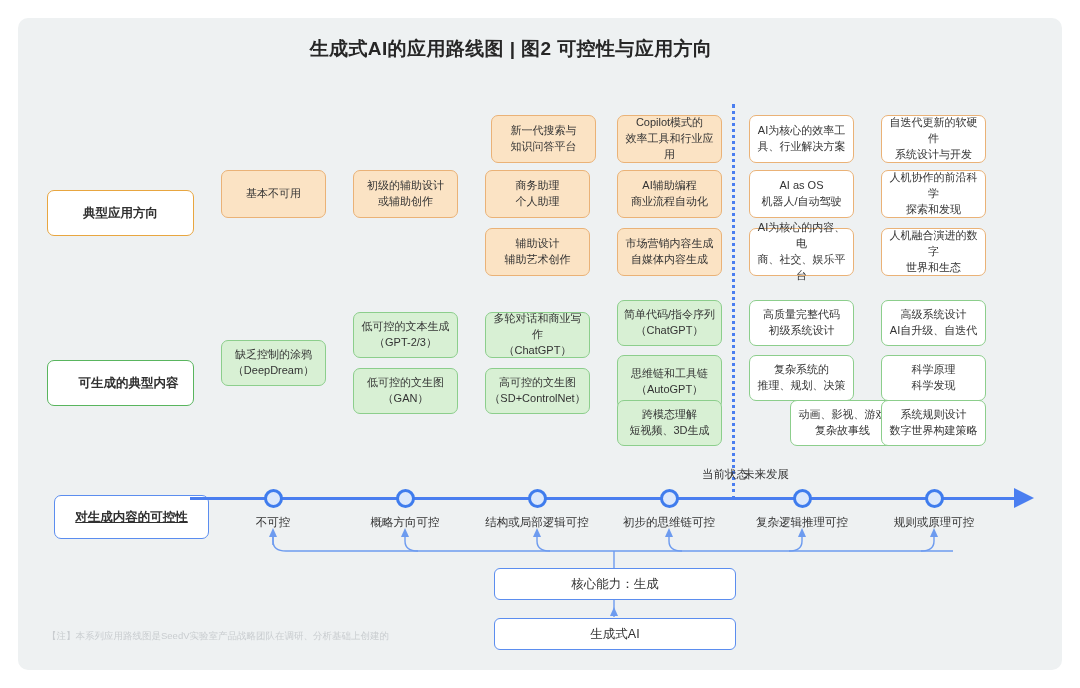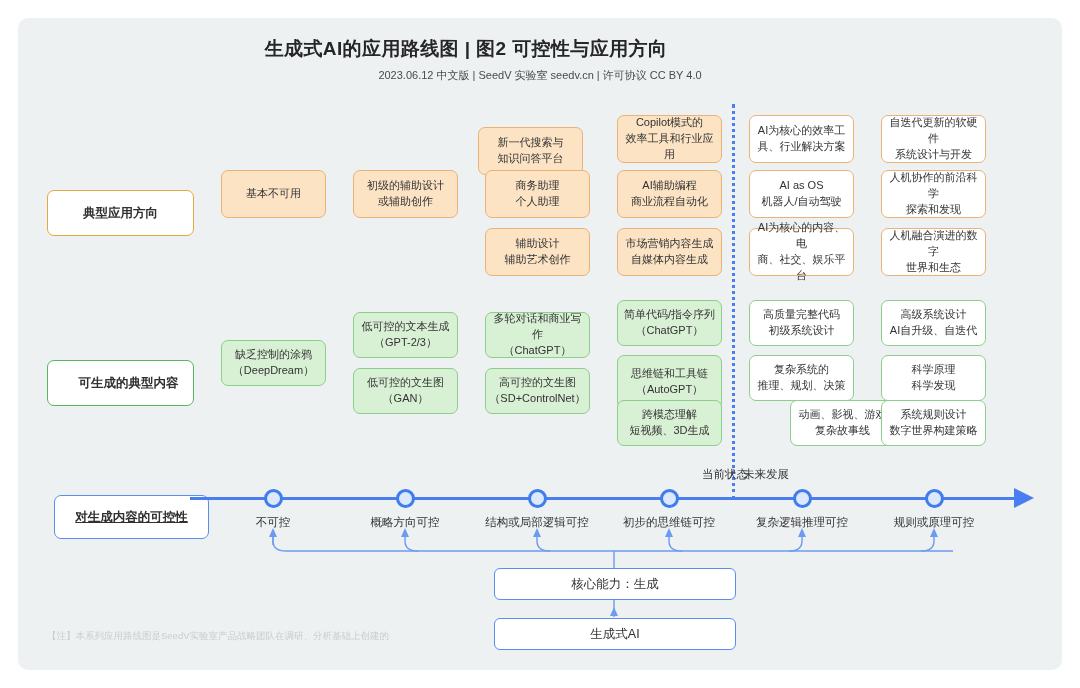--- a/index.html
+++ b/index.html
@@ -1,21 +1,21 @@
 <!DOCTYPE html>
 <html><head>
 <meta charset="utf-8">
 <style>
   html,body{margin:0;padding:0;background:#ffffff;}
   body{font-family:"Liberation Sans","DejaVu Sans",sans-serif;}
   #page{position:relative;width:1080px;height:688px;background:#ffffff;overflow:hidden;}
   #card{position:absolute;left:18px;top:18px;width:1044px;height:652px;
         background:#eef1f2;border-radius:10px;}
   .ttl{position:absolute;left:0;top:36px;width:932px;text-align:center;
-       font-size:19px;font-weight:bold;color:#262626;letter-spacing:.4px;}
+       font-size:19px;font-weight:bold;color:#262626;letter-spacing:.4px;padding-left:45px;}
   .sub{position:absolute;left:0;top:68px;width:1080px;text-align:center;
        font-size:11px;color:#4a4a4a;}
   .divider{position:absolute;left:732px;top:104px;width:0;height:396px;
            border-left:3px dotted #4a7ef0;}
   .rowlabel{position:absolute;background:#fff;border-radius:7px;display:flex;
             align-items:center;justify-content:center;font-size:12.5px;
             font-weight:bold;color:#303030;box-sizing:border-box;margin-top:18px;}
   .lbl-orange{border:1.6px solid #e8a640;}
   .lbl-green{border:1.6px solid #59b55e;}
   .lbl-blue{border:1.6px solid #5b8def;}
@@ -40,37 +40,36 @@
   .note{position:absolute;left:47px;top:630px;font-size:9.5px;color:#c9cdd0;white-space:nowrap;}
   svg.conn{position:absolute;left:0;top:0;width:1080px;height:688px;pointer-events:none;}
 </style>
 </head>
 <body>
 
 <div id="page">
   <div id="card"></div>
 
   <div class="ttl">生成式AI的应用路线图 | 图2 可控性与应用方向</div>
-  <div class="sub">2023.06.12 中文版 | SeedV 实验室 seedv.cn | 许可协议 CC BY 4.0</div>
 
   <div class="divider"></div>
 
   <div class="rowlabel lbl-orange" style="left:47px;top:172px;width:147px;height:46px;">典型应用方向</div>
   <div class="rowlabel lbl-green" style="left:47px;top:342px;width:147px;height:46px;padding-left:16px;">可生成的典型内容</div>
   <div class="rowlabel lbl-blue" style="left:54px;top:477px;width:155px;height:44px;text-decoration:underline;">对生成内容的可控性</div>
 
   <div id="grid-layer">
       <div class="box o-fill" style="left: 221px; top: 170px; width: 105px; height: 48px;">
         <span>基本不可用</span>
       </div>
       <div class="box o-fill" style="left: 353px; top: 170px; width: 105px; height: 48px;">
         <span>初级的辅助设计</span>
         <span>或辅助创作</span>
       </div>
-      <div class="box o-fill" style="left: 478px; top: 115px; width: 105px; height: 48px; margin-top: 12px;">
+      <div class="box o-fill" style="left: 491px; top: 115px; width: 105px; height: 48px;">
         <span>新一代搜索与</span>
         <span>知识问答平台</span>
       </div>
       <div class="box o-fill" style="left: 485px; top: 170px; width: 105px; height: 48px;">
         <span>商务助理</span>
         <span>个人助理</span>
       </div>
       <div class="box o-fill" style="left: 485px; top: 228px; width: 105px; height: 48px;">
         <span>辅助设计</span>
         <span>辅助艺术创作</span>

